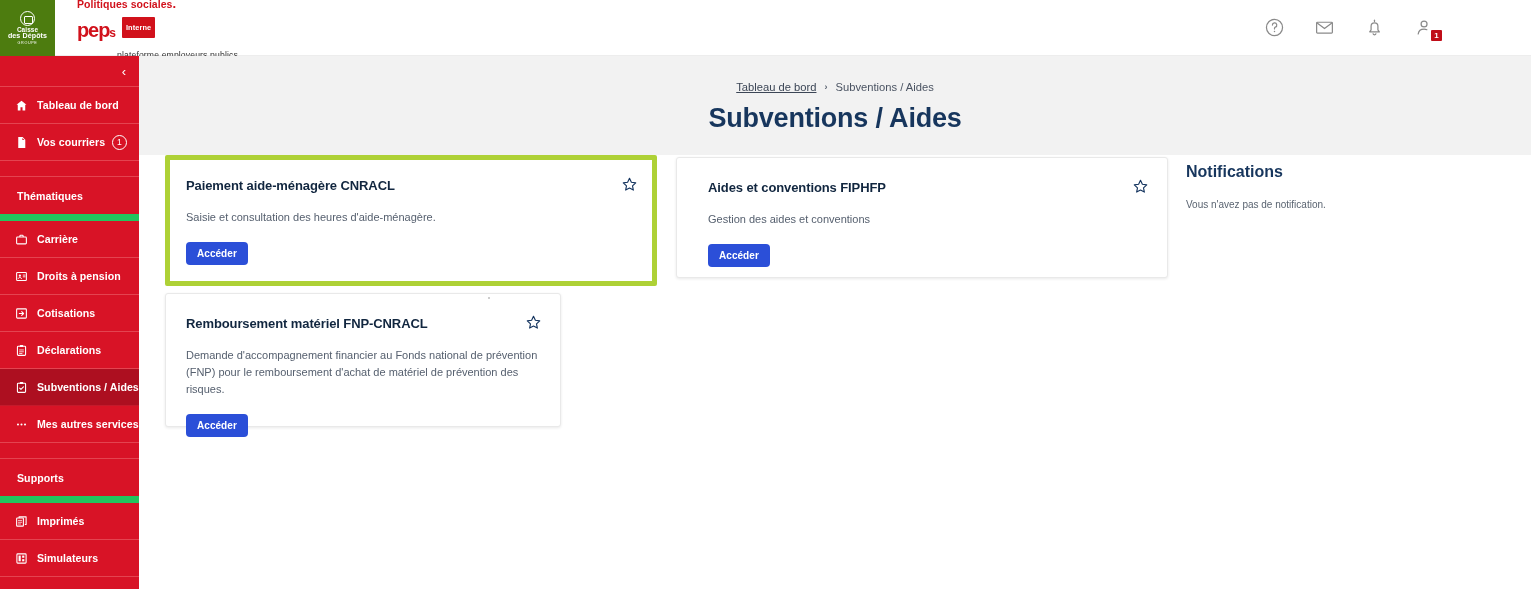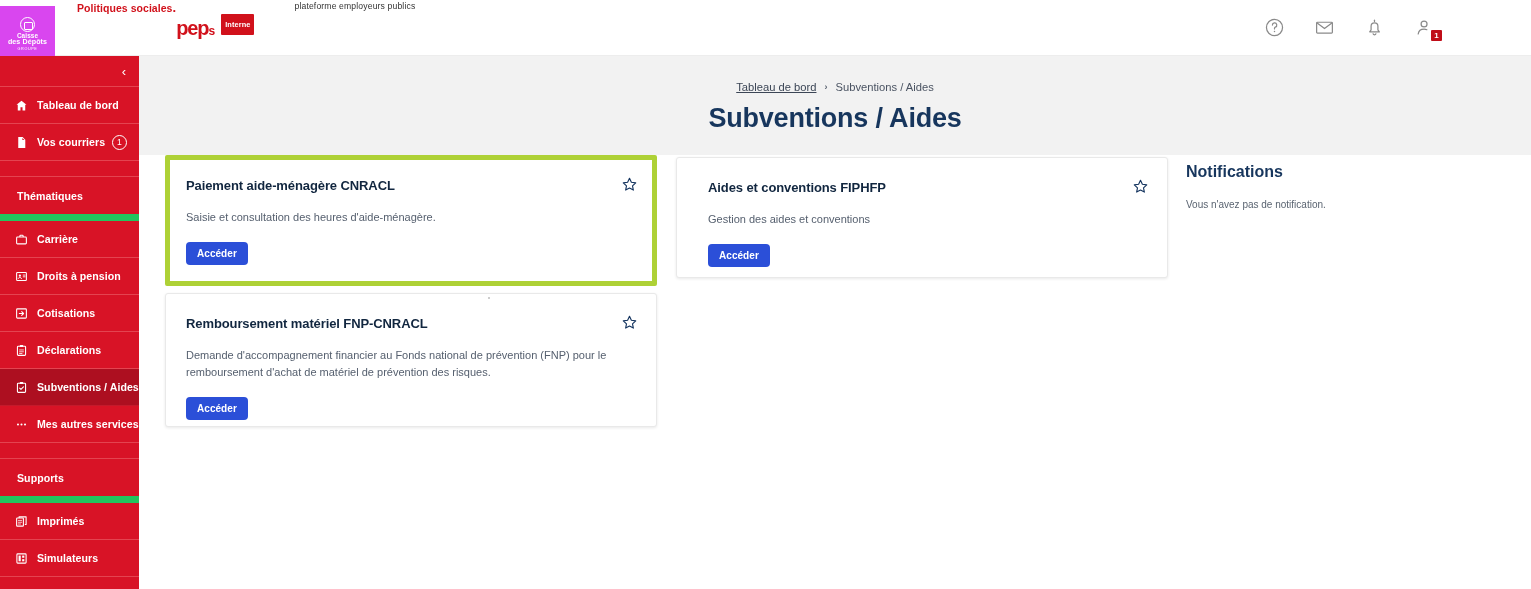--- a/index.html
+++ b/index.html
@@ -18,24 +18,23 @@
   
   .topbar {
     position: absolute; left: 0; top: 0;
     width: 1531px; height: 56px;
     background: #ffffff;
     border-bottom: 1px solid #ededed;
     display: flex; align-items: stretch;
   }
   .logo-block {
     width: 55px; height: 56px;
-    background: #d946ef;
+    background: #4d7c0f;
     display: flex; align-items: center; justify-content: center;
     flex: 0 0 55px;
-    margin-top: 6px;
   }
   .logo-cd {
     width: 46px; height: 46px;
     display: flex; flex-direction: column;
     align-items: center; justify-content: center;
     color: #ffffff; line-height: 1.02;
   }
   .logo-cd .cd-seal {
     width: 15px; height: 15px; border-radius: 50%;
     border: 1.4px solid #ffffff; margin-bottom: 1px;
@@ -43,22 +42,22 @@
   }
   .logo-cd .cd-seal::after {
     content: ""; position: absolute; left: 3px; top: 4px;
     width: 7px; height: 6px; border: 1.2px solid #ffffff; border-radius: 1px;
   }
   .logo-cd .cd-l1 { font-size: 6.4px; font-weight: 700; letter-spacing: .1px; }
   .logo-cd .cd-l2 { font-size: 7.1px; font-weight: 700; letter-spacing: .1px; }
   .logo-cd .cd-l3 { font-size: 3.7px; letter-spacing: .65px; margin-top: 1px; }
 
   .brand {
-    padding-left: 22px; display: flex; flex-direction: row;
-    justify-content: center; flex: 0 0 auto;
+    padding-left: 22px; display: flex; flex-direction: column;
+    justify-content: center; flex: 0 0 auto; gap: 8px;
   }
   .brand-top {
     font-size: 10.5px; font-weight: 700; color: #d1111b;
     letter-spacing: .05px; margin-bottom: 1px;
   }
   .brand-top .dot { color: #d1111b; font-size: 13px; }
   .brand-mid { display: flex; align-items: center; gap: 6px; }
   .brand-peps {
     font-size: 20px; font-weight: 700; color: #d1111b;
     letter-spacing: -1.1px; line-height: 1;
@@ -203,21 +202,21 @@
   .card-star svg { display: block; }
   .btn-access {
     display: inline-block; background: #2b4fd8; color: #ffffff;
     font-size: 10px; font-weight: 700;
     padding: 6px 11px 6px 11px; border-radius: 4px;
     border: none; cursor: pointer; letter-spacing: .05px;
   }
 
   .card-1 { left: 26px; top: 0px;   width: 492px; height: 131px; }
   .card-2 { left: 537px; top: 2px;  width: 492px; height: 121px; padding-left: 11px; }
-  .card-3 { left: 26px; top: 138px; width: 492px; height: 134px; }
+  .card-3 { left: 26px; top: 138px; width: 396px; height: 134px; }
 
   .speck {
     position: absolute; left: 349px; top: 142px;
     width: 2px; height: 2px; background: #bdbdbd; border-radius: 50%;
   }
 
   
   .notifications { position: absolute; left: 1047px; top: 8px; width: 300px; }
   .notif-title {
     font-size: 16px; font-weight: 700; color: #17365d; margin-bottom: 18px;

